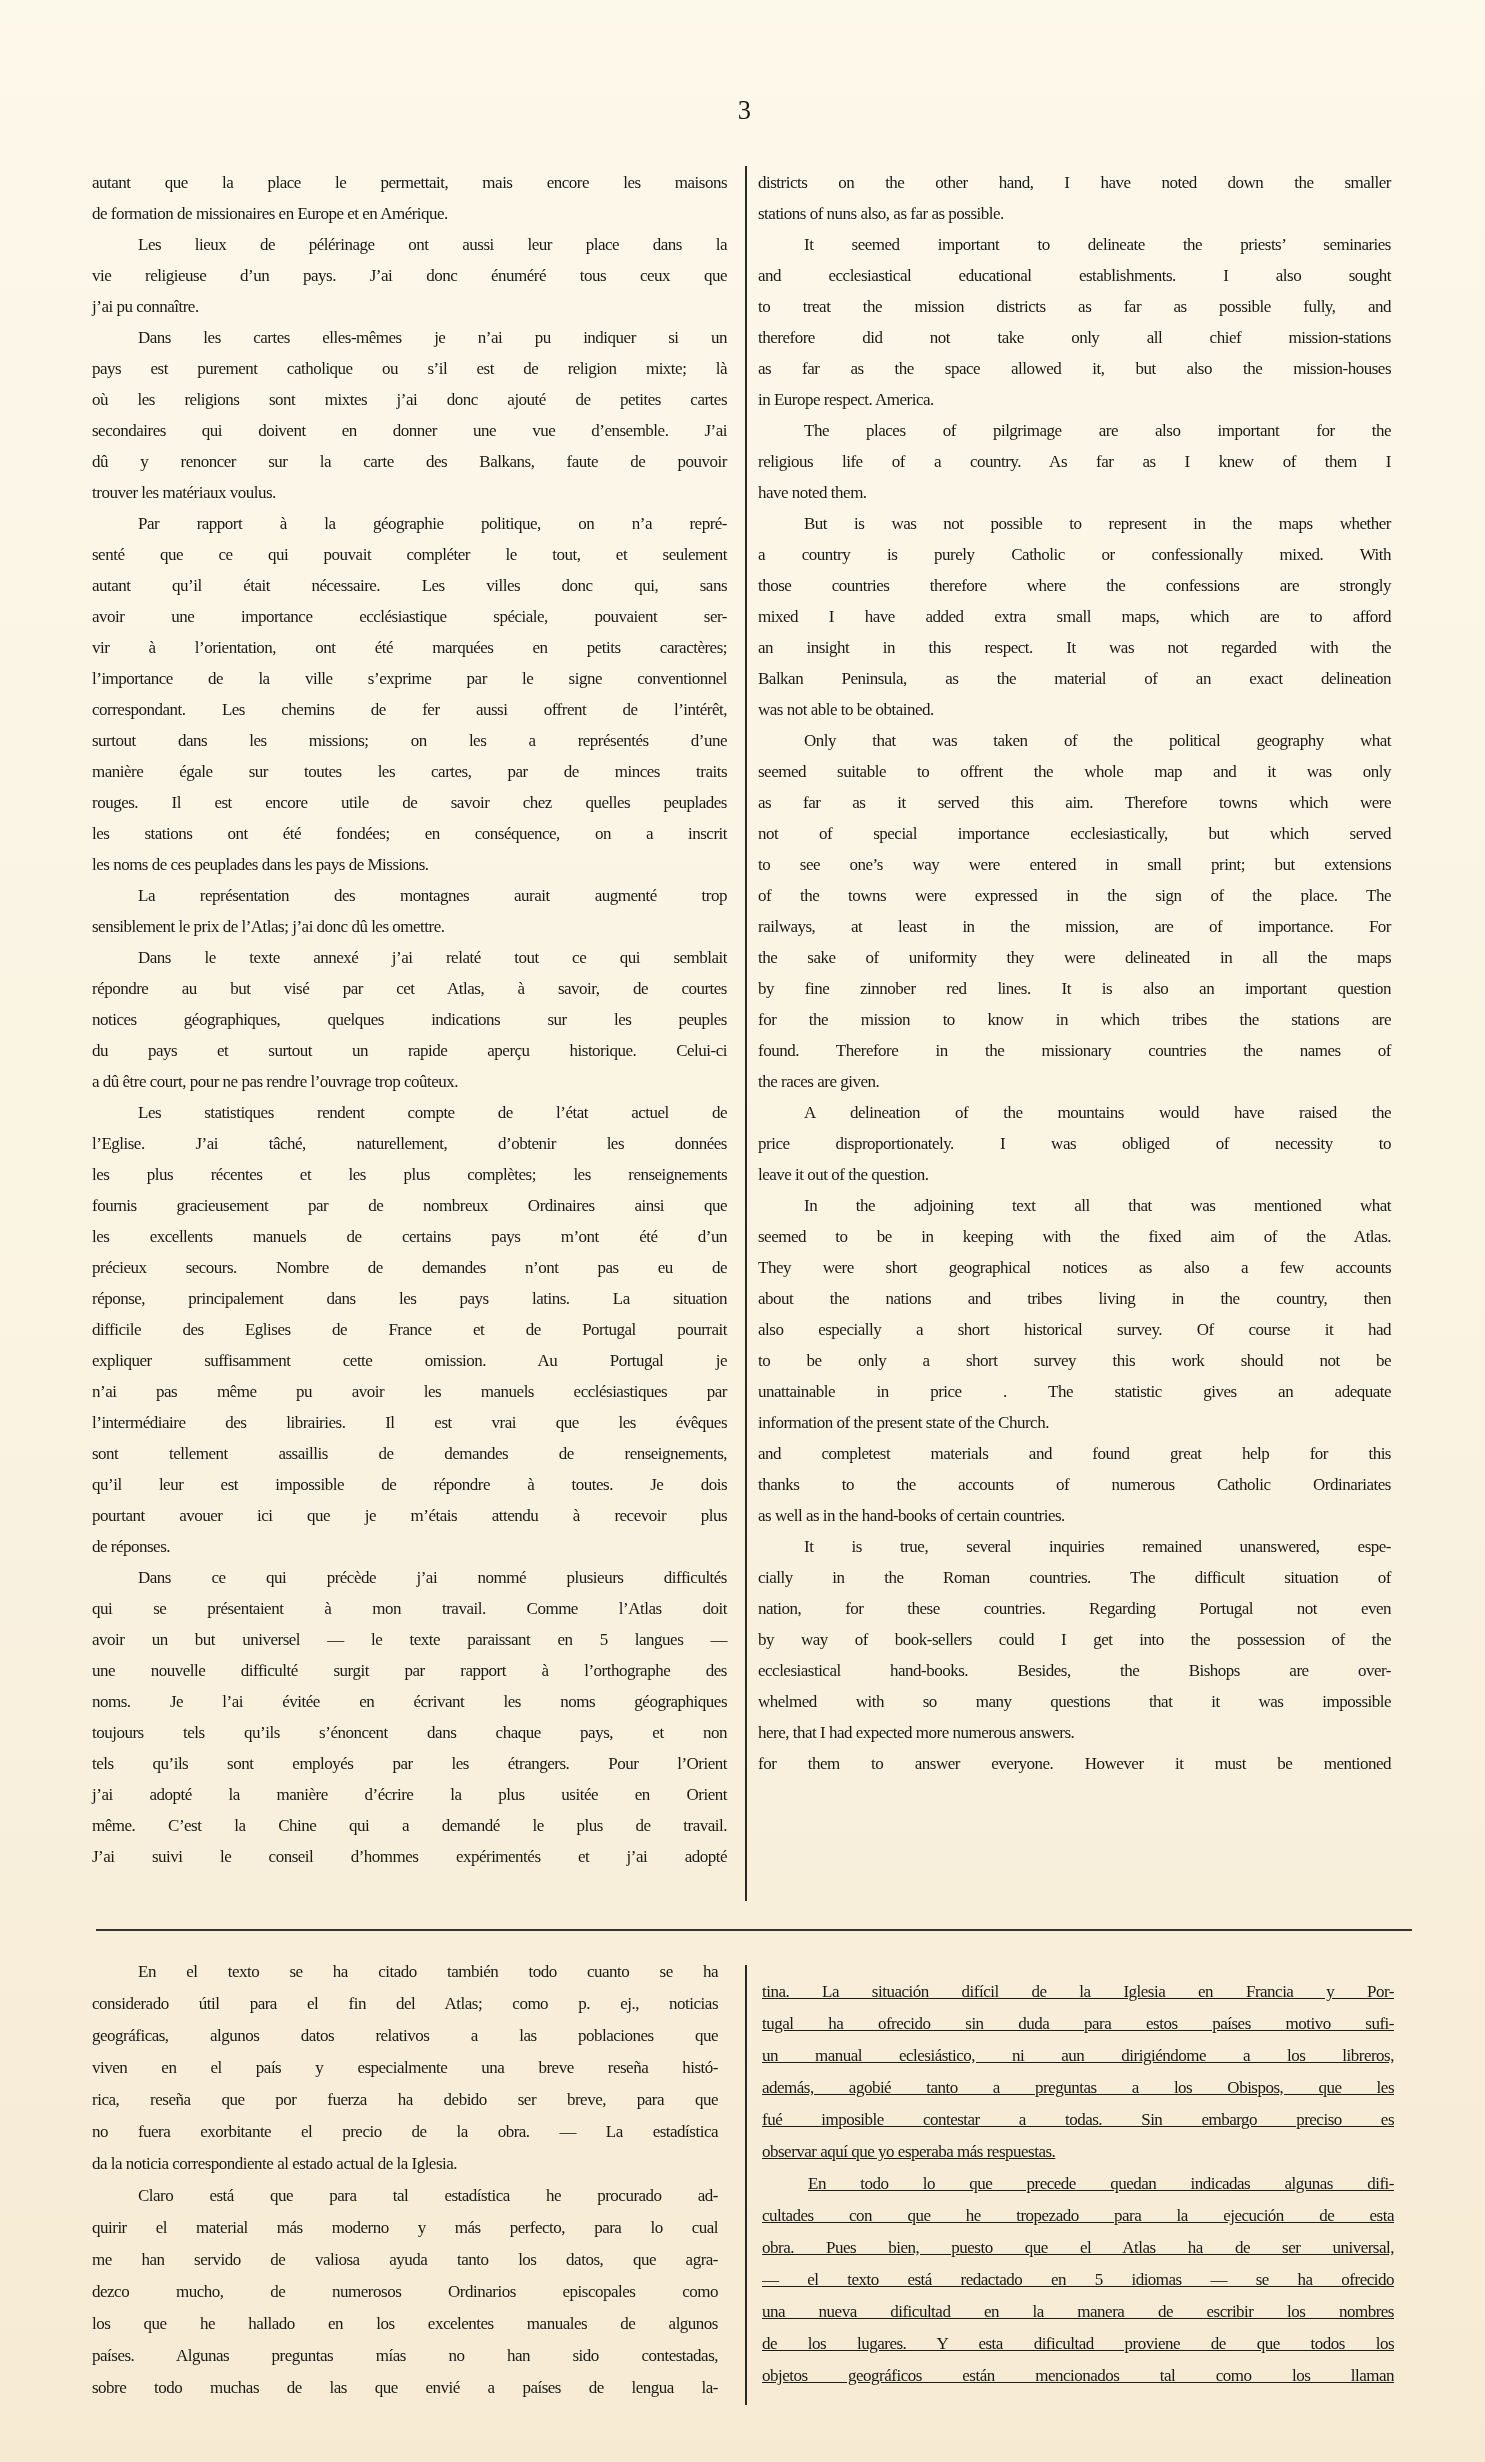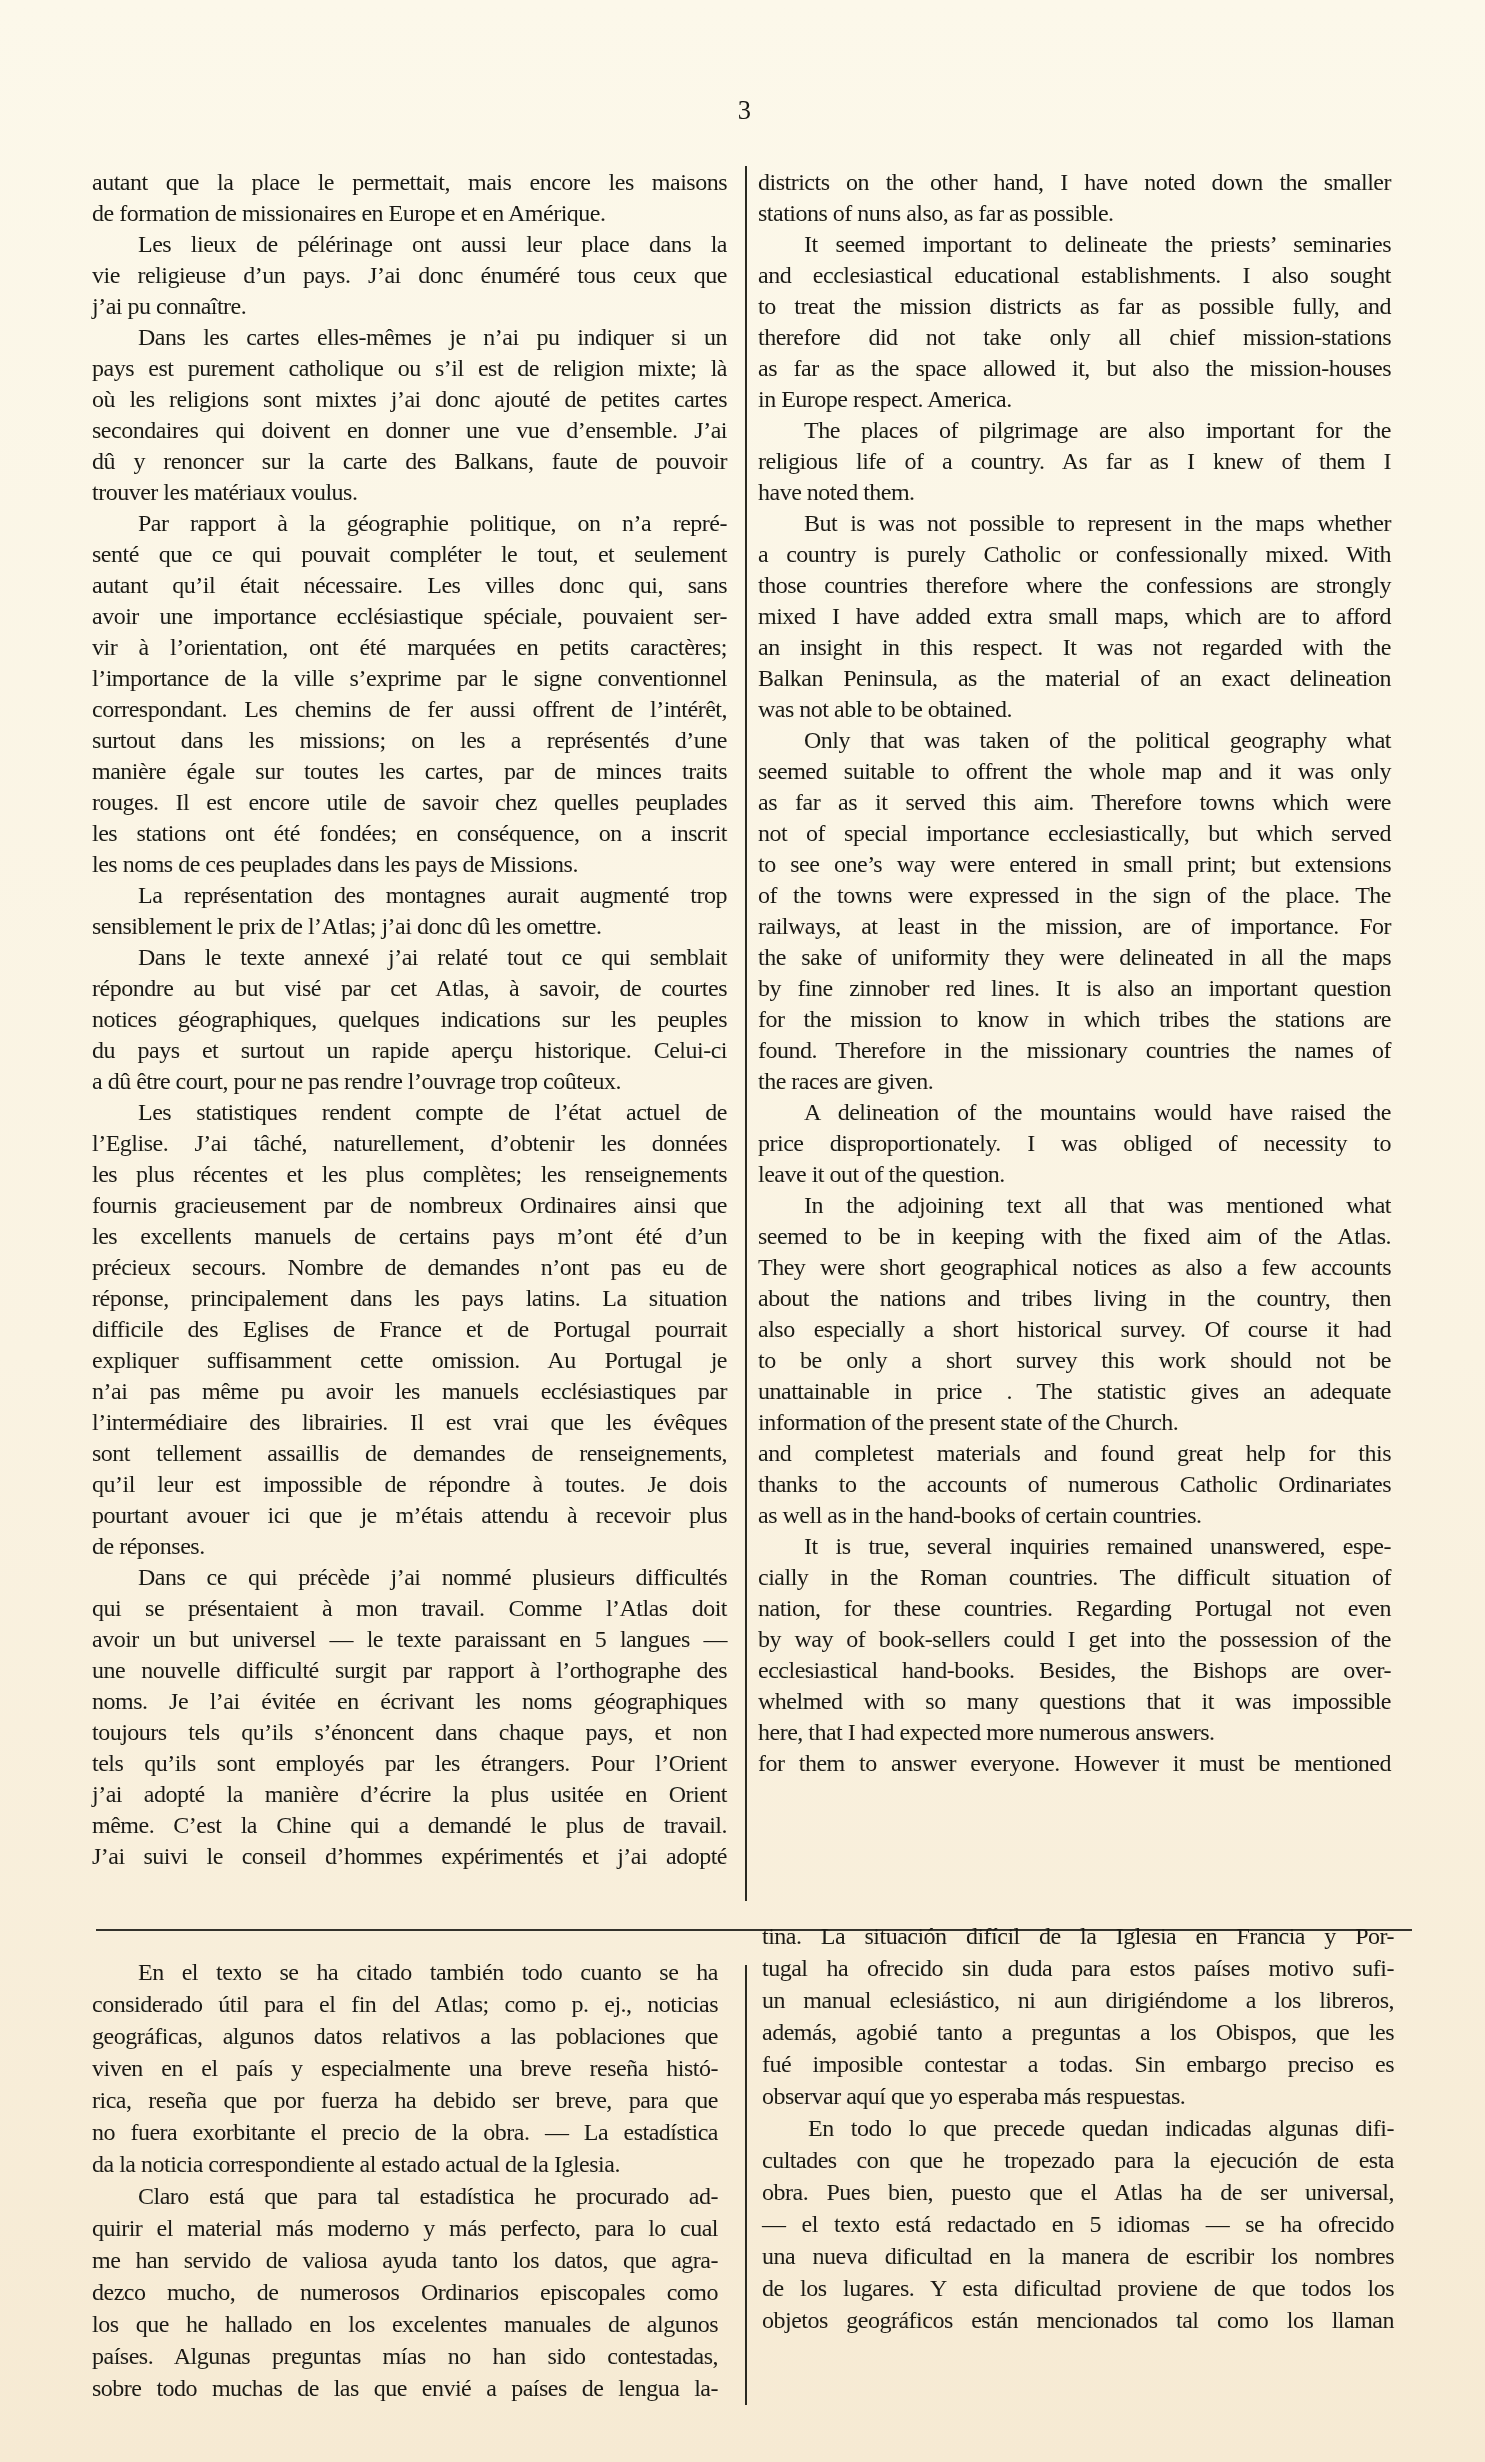--- a/index.html
+++ b/index.html
@@ -7,32 +7,32 @@
     width: 1486px; height: 2462px; position: relative; overflow: hidden;
     background: linear-gradient(180deg, #fcf8ea 0%, #faf3e2 55%, #f6ead3 100%);
     font-family: "Liberation Serif", "DejaVu Serif", serif;
     color: #1b1a15;
   }
   .page-number {
     position: absolute; left: 731px; top: 94px; width: 26.5px; text-align: center;
     font-size: 26.5px; line-height: 32px;
   }
   .col {
-    position: absolute; font-size: 24px; letter-spacing: -0.5px;
+    position: absolute; font-size: 17px; letter-spacing: -0.5px;
   }
   .col .line {
     display: block; height: 31px; line-height: 31px; white-space: nowrap;
     text-align: justify; text-align-last: justify; transform-origin: left center;
   }
   .col .line.last { text-align-last: left; }
   .col .line.indent { padding-left: 46px; }
   .upper-left  { left: 92px; top: 167px; width: 635px; }
   .upper-right { left: 758px; top: 167px; width: 633px; }
   .lower-left  { left: 92px; top: 1956px; width: 626px; }
-  .lower-right { left: 762px; top: 1920px; width: 632px; }
+  .lower-right { left: 762px; top: 1976px; width: 632px; text-decoration: underline; }
   .lower-left .line, .lower-right .line { height: 32px; line-height: 32px; }
   .divider-v {
     position: absolute; width: 1.8px; background: #2a2a22;
   }
   .divider-upper { left: 745px; top: 166px; height: 1735px; }
   .divider-lower { left: 745px; top: 1965px; height: 440px; }
   .rule {
     position: absolute; left: 96px; top: 1929px; width: 1316px; height: 1.8px;
     background: #33322b;
   }

